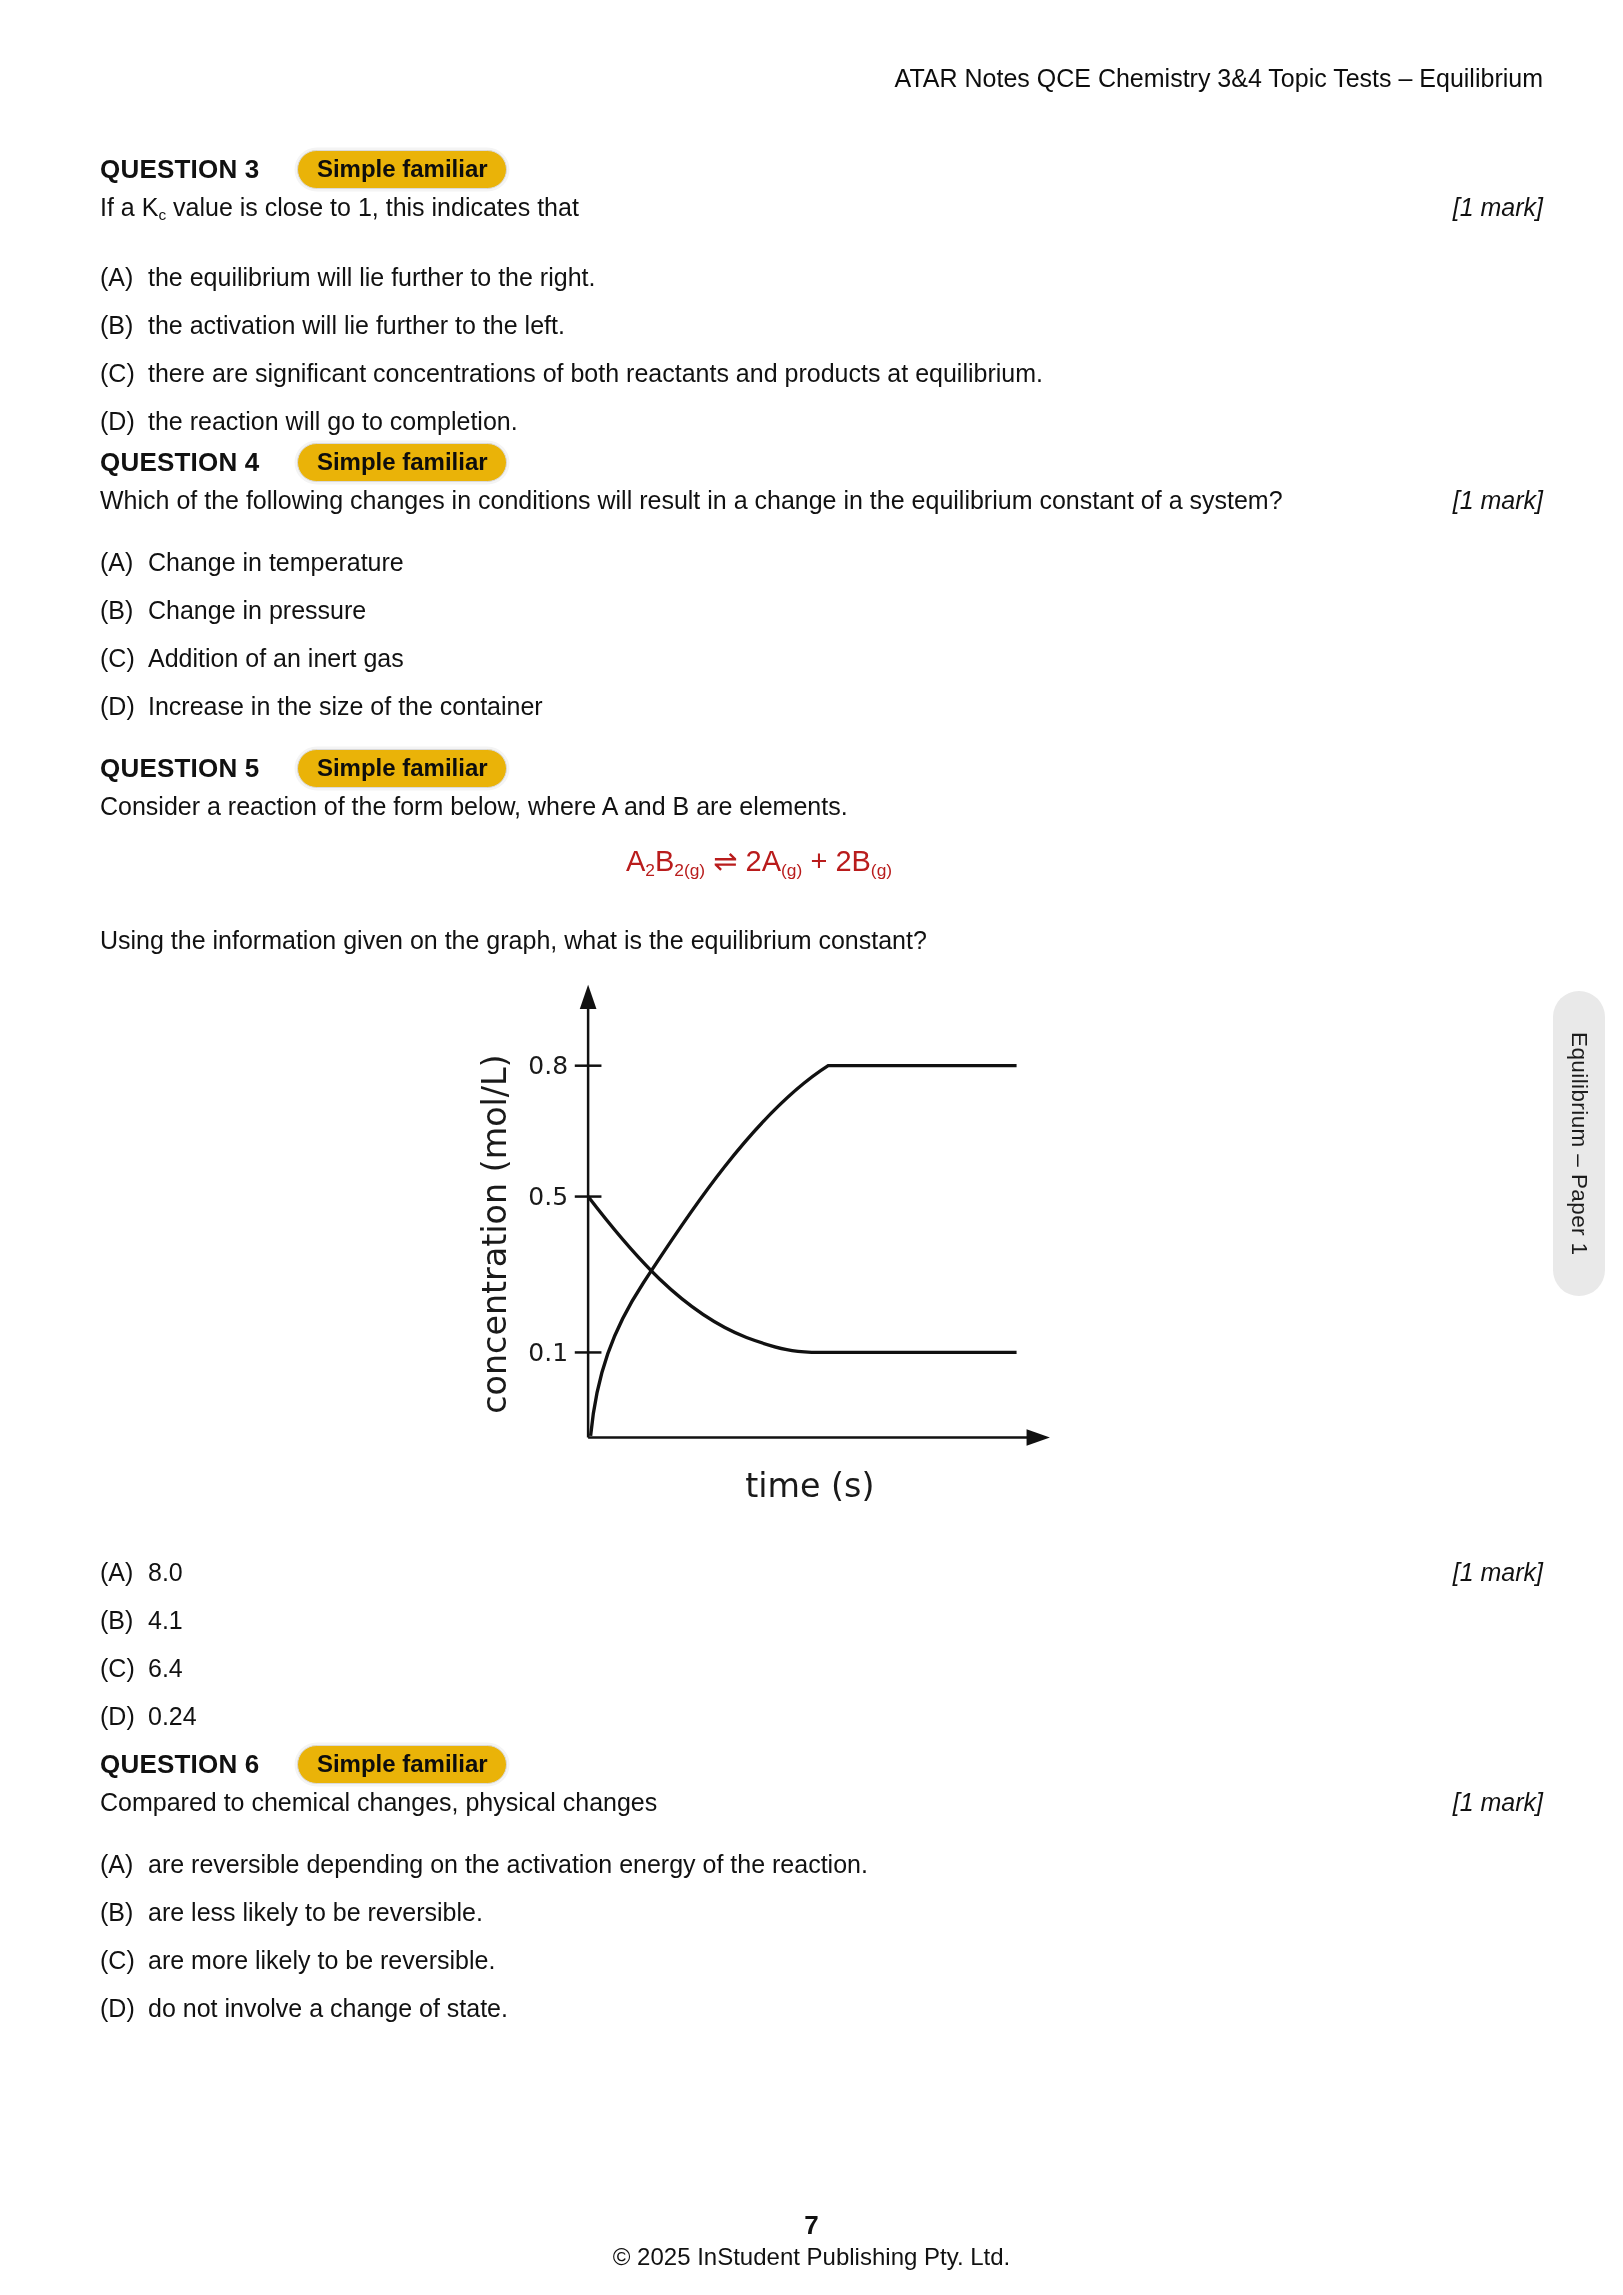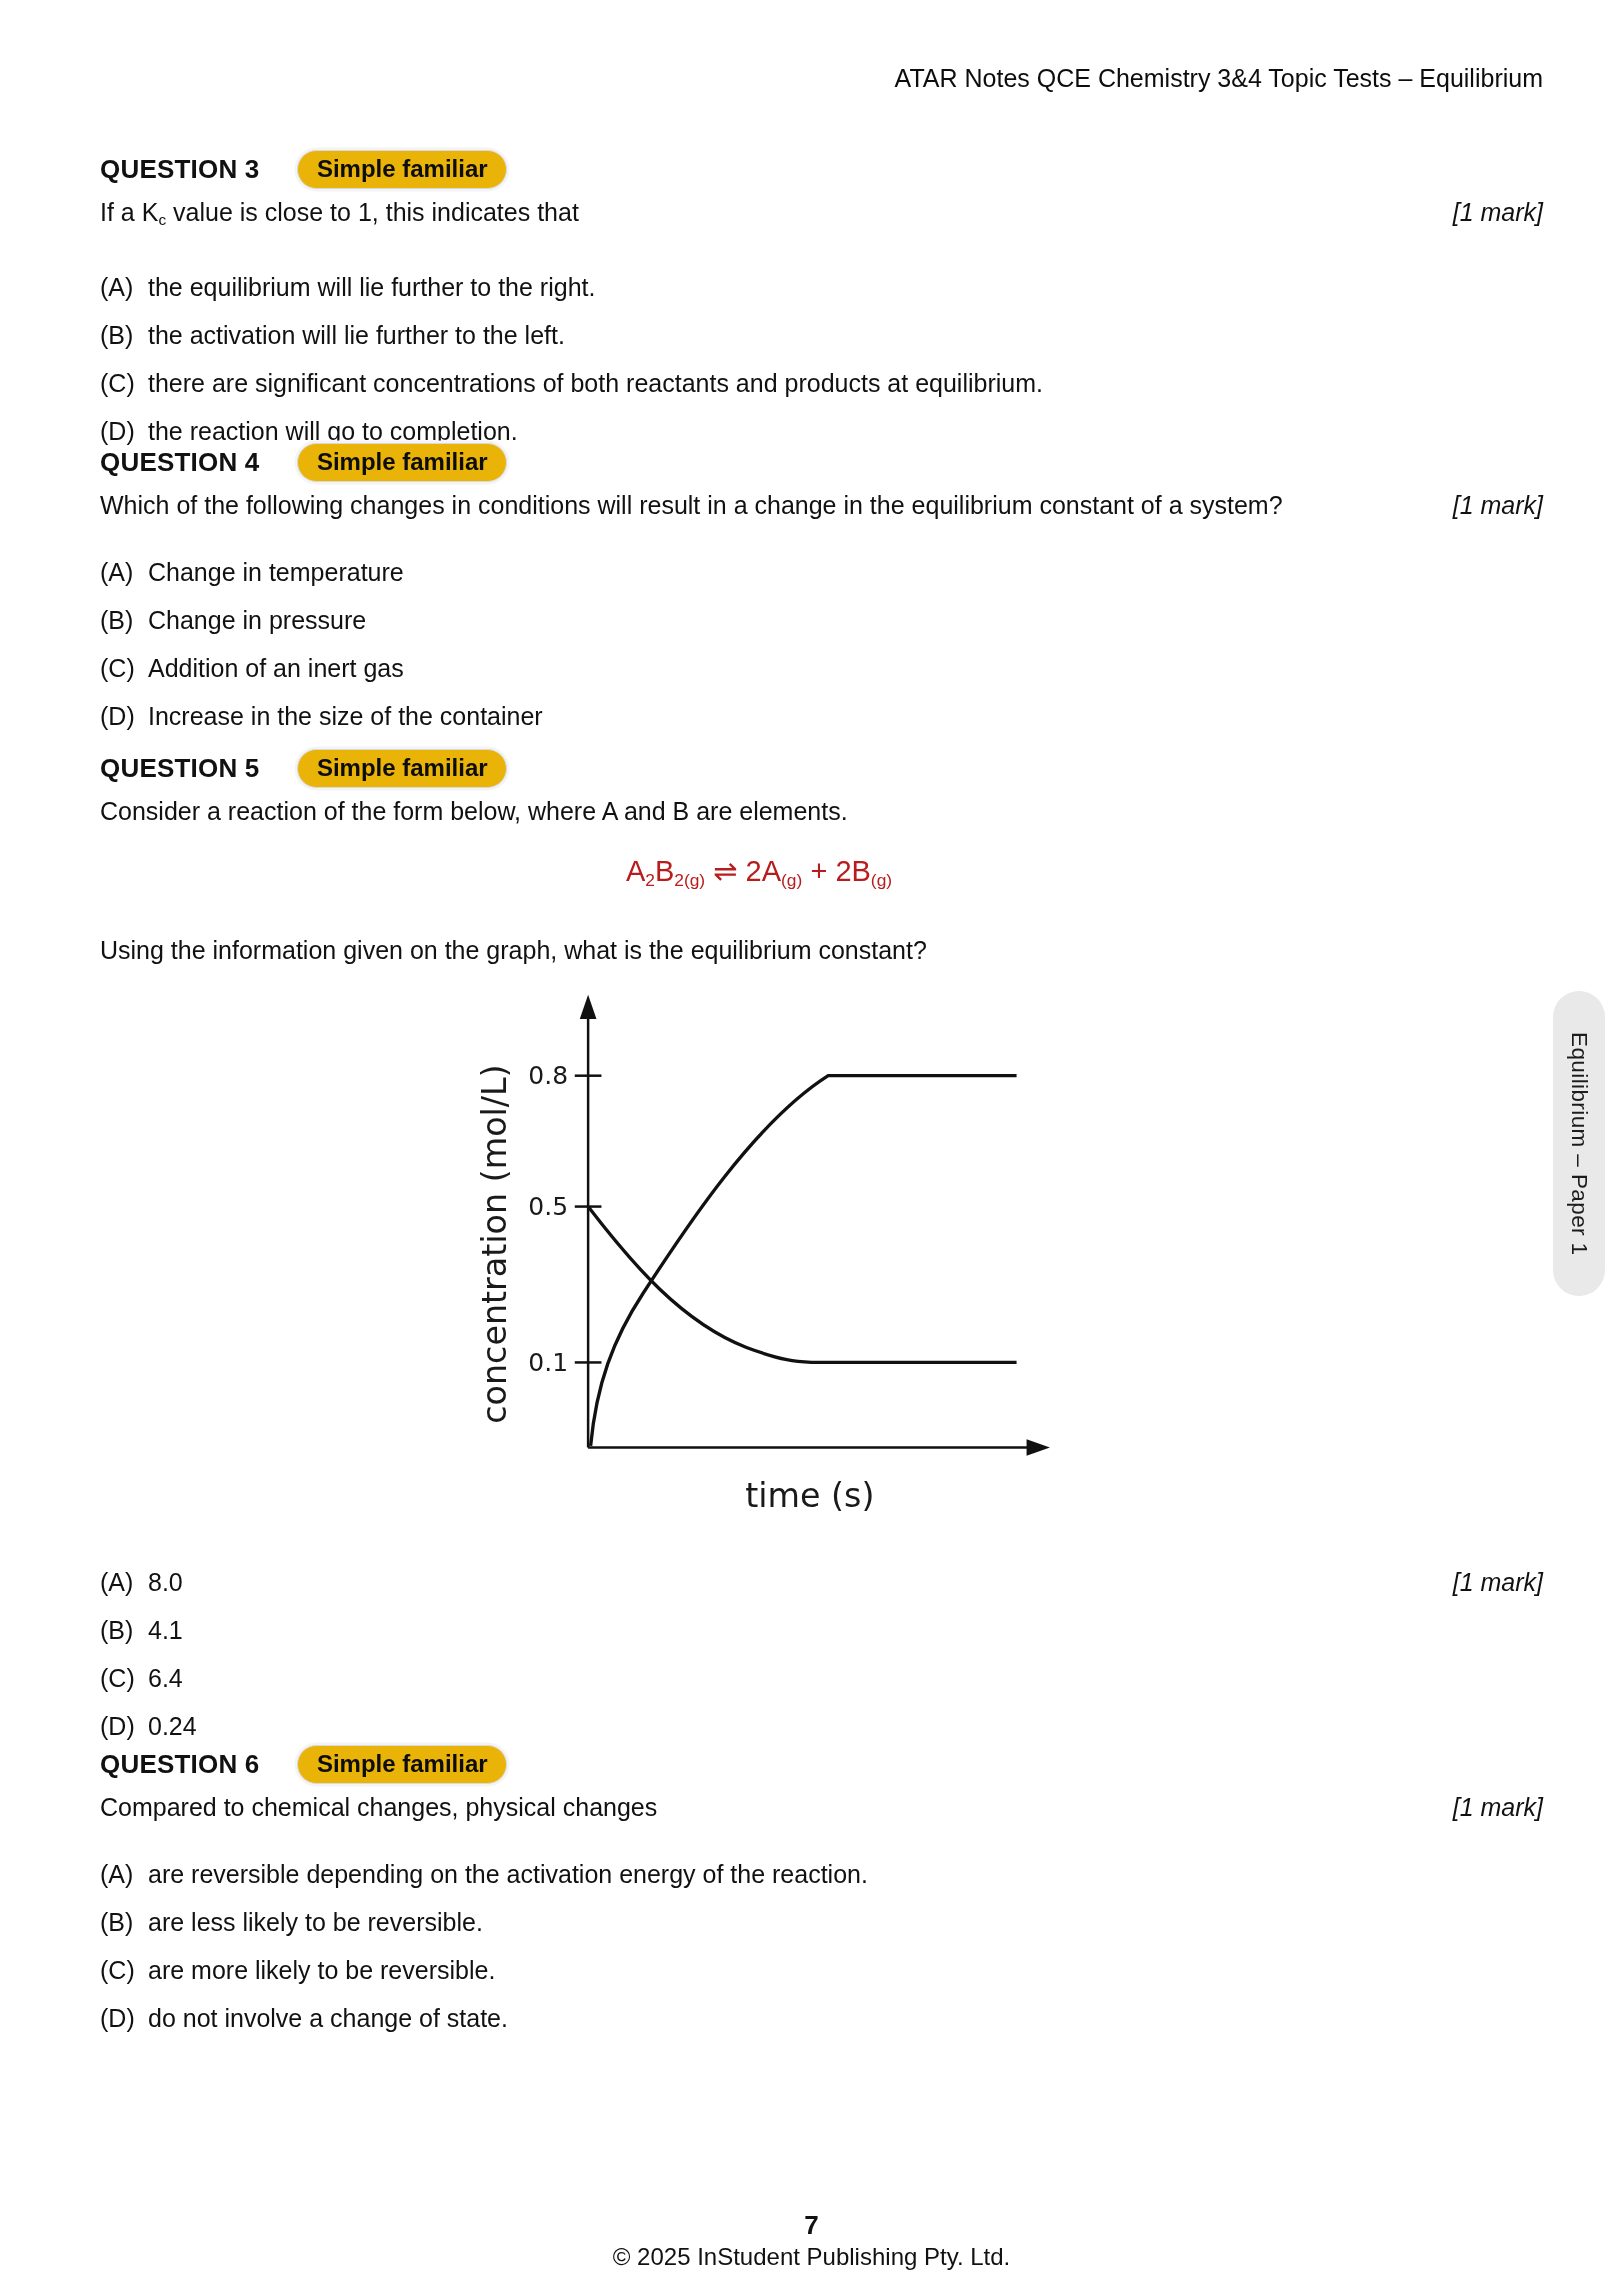--- a/index.html
+++ b/index.html
@@ -21,21 +21,21 @@
   .q-head { display:flex; align-items:center; gap:38px; height:43px; }
   .q-num { font-weight:bold; font-size:26px; letter-spacing:0.2px; }
   .badge {
     display:inline-flex; align-items:center;
     font-weight:bold; font-size:24px;
     border:1.7px solid #dadada; background:#eab308;
     border-radius:22.5px; padding:4.2px 18.4px 5.8px 18.4px;
     box-shadow:0 0 0 2.5px #f4f4f4;
     color:#0d0d0d;
   }
-  .prompt-row { display:flex; margin-top:3.3px; font-size:25px; line-height:36px; }
+  .prompt-row { display:flex; margin-top:3.3px; font-size:25px; line-height:26px; }
   .marks { margin-left:auto; font-style:italic; white-space:nowrap; padding-left:33px; }
   sub.s { font-size:0.62em; vertical-align:-0.25em; }
   .options { list-style:none; margin-top:32px; }
   .opt { display:flex; font-size:25px; line-height:34px; margin-bottom:14px; }
   .opt-letter { flex:0 0 48px; }
   .opt-text { flex:1 1 auto; }
   .equation { margin-top:22px; padding-right:125px; text-align:center; font-size:29px; line-height:40px; color:#b91c1c; }
   .equation sub.s { font-size:0.60em; vertical-align:-0.28em; }
   .prompt2 { margin-top:33px; font-size:25px; line-height:34px; }
   .graph-wrap { position:relative; margin-top:22px; height:546px;text-decoration:underline; }

